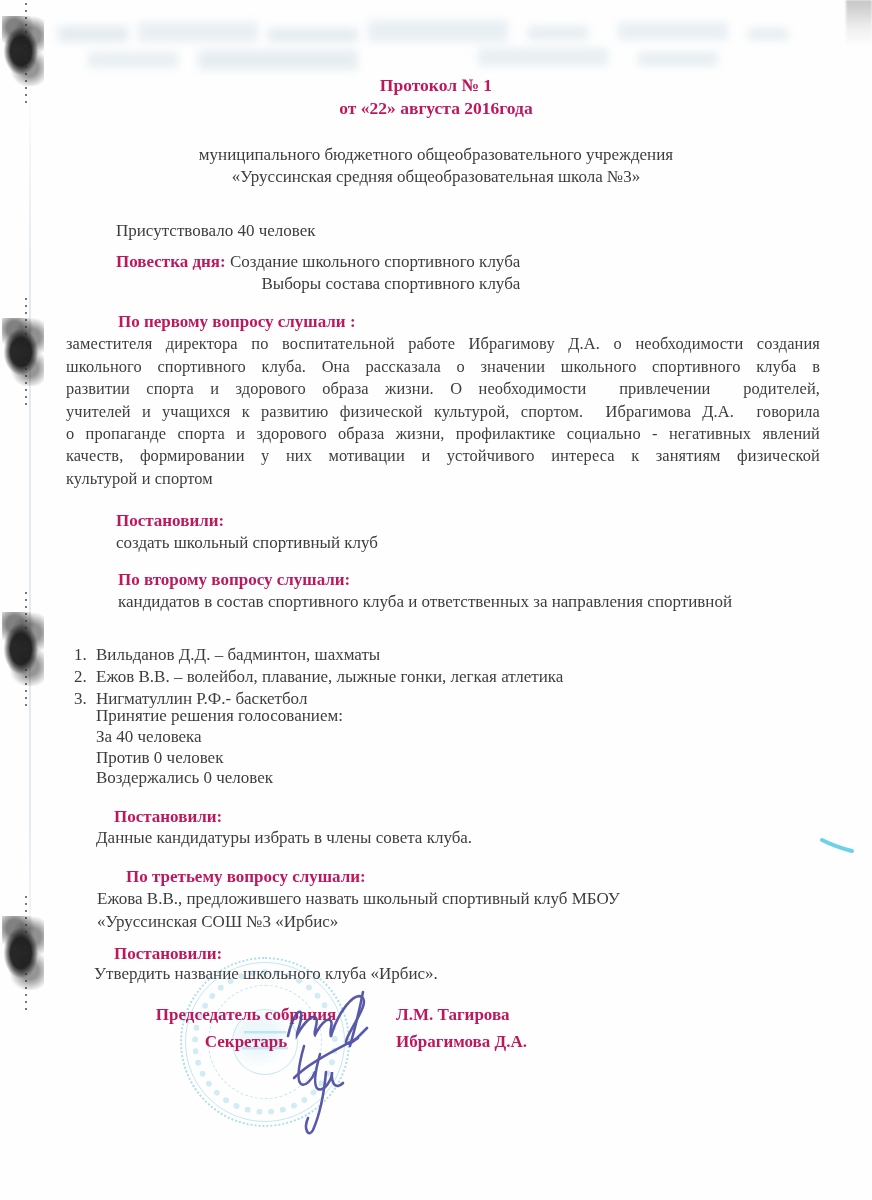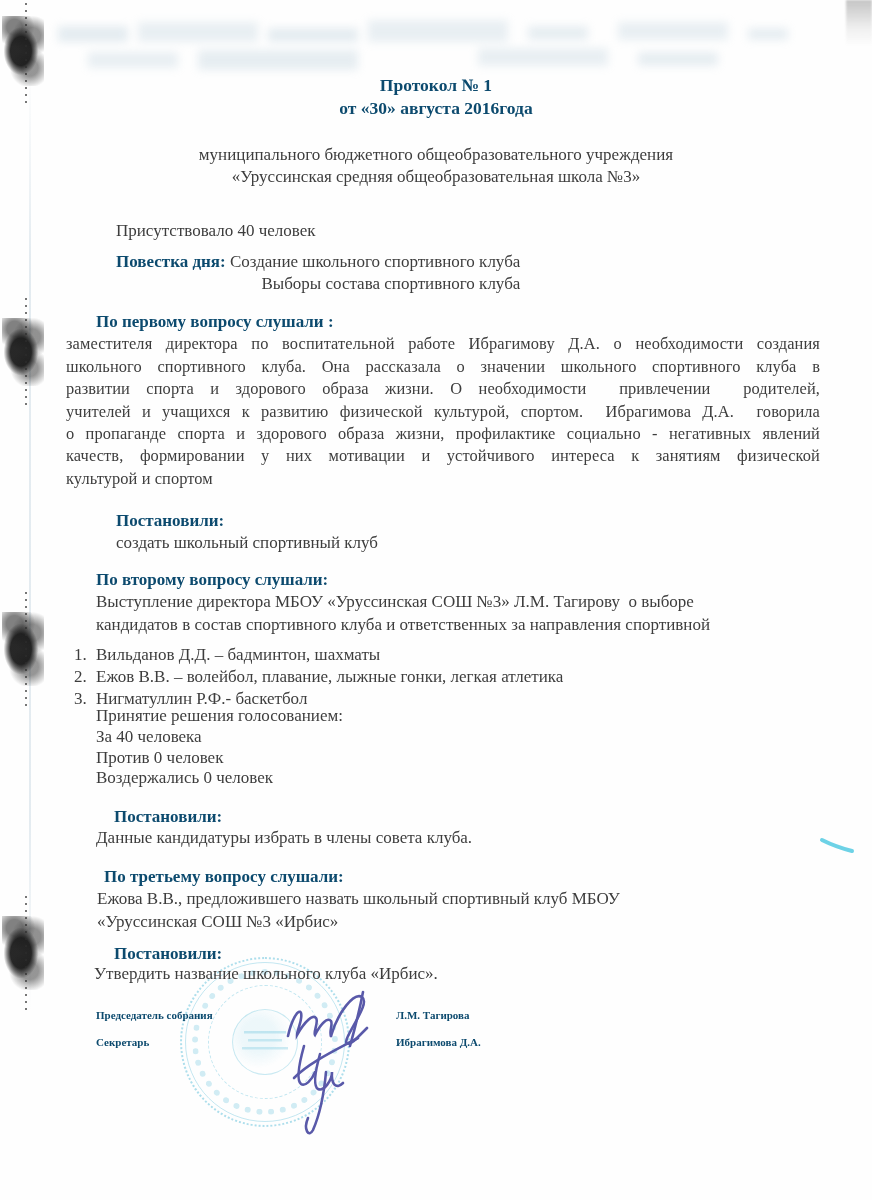--- a/index.html
+++ b/index.html
@@ -2,35 +2,35 @@
 <html><head>
 <meta charset="utf-8">
 <style>
   html,body{margin:0;padding:0;background:#d9d9d9;}
   .page{
     position:relative;width:872px;height:1200px;background:#fefefe;
     overflow:hidden;font-family:"Liberation Serif",serif;color:#3d3d3d;
     box-shadow:0 0 6px rgba(0,0,0,.3);
   }
   .abs{position:absolute;}
-  .bold{font-weight:bold;color:#0c4a6e;}
+  .bold{font-weight:bold;color:#be185d;}
   .center{left:0;width:872px;text-align:center;}
   .t17{font-size:17px;line-height:22.4px;}
   .title{font-size:17.5px;line-height:23px;}
   
   .tline{white-space:pre-wrap;}
   .q1-par{width:754px;font-size:16.4px;line-height:22.4px;letter-spacing:.1px;}
   .q1-par .tline{text-align:justify;text-align-last:justify;height:22.4px;overflow:visible;}
   .q1-par .tline:last-child{text-align-last:left;}
-  .ml50{margin-left:30px;}
+  .ml50{margin-left:52px;}
   .q3-lines .tline{margin-left:23px;}
   .voting{font-size:17px;line-height:20.8px;}
   .cand-row{display:flex;font-size:17px;line-height:22px;}
   .cand-num{width:22px;flex:0 0 22px;}
-  .sig-row{display:flex;font-size:11px;line-height:22.4px;margin-bottom:4.6px;}
+  .sig-row{display:flex;font-size:17px;line-height:22.4px;margin-bottom:4.6px;text-align:center;}
   .sig-role{width:300px;flex:0 0 300px;}
   
   .bleed{
     left:58px;top:20px;width:745px;height:58px;opacity:.5;filter:blur(4px);
     background-image:
       linear-gradient(rgba(170,195,210,.6),rgba(170,195,210,.6)),
       linear-gradient(rgba(170,195,210,.5),rgba(170,195,210,.5)),
       linear-gradient(rgba(170,195,210,.6),rgba(170,195,210,.6)),
       linear-gradient(rgba(170,195,210,.5),rgba(170,195,210,.5)),
       linear-gradient(rgba(170,195,210,.55),rgba(170,195,210,.55)),
@@ -101,21 +101,21 @@
     <div class="ring-outer"></div>
     <div class="ring-2"></div>
     <div class="ring-text"></div>
     <div class="ring-3"></div>
     <div class="ring-inner"></div>
     <div class="stamp-lines"></div>
   </div>
 
   <div class="abs center z3" style="top:74px;">
     <div class="title bold">Протокол № 1</div>
-    <div class="title bold">от «30» августа 2016года</div>
+    <div class="title bold">от «22» августа 2016года</div>
   </div>
 
   <div class="abs center t17 z3" style="top:144px;">
     <div>муниципального бюджетного общеобразовательного учреждения</div>
     <div>«Уруссинская средняя общеобразовательная школа №3»</div>
   </div>
 
   <div class="abs t17 z3" style="left:116px;top:220px;">Присутствовало 40 человек</div>
 
   <div class="abs t17 z3" style="left:116px;top:251px;text-align:right;">
@@ -137,21 +137,20 @@
   </div>
 
   <div class="abs t17 z3" style="left:116px;top:510px;">
     <div class="bold">Постановили:</div>
     <div>создать школьный спортивный клуб</div>
   </div>
 
   <div class="abs t17 z3" style="left:66px;top:569px;">
     <div class="bold ml50">По второму вопросу слушали:</div>
     <div class="ml50">
-        <div class="tline">Выступление директора МБОУ «Уруссинская СОШ №3» Л.М. Тагирову  о выборе</div>
         <div class="tline">кандидатов в состав спортивного клуба и ответственных за направления спортивной</div>
       </div>
   </div>
 
   <div class="abs z3" style="left:74px;top:644px;">
     <div class="cand-row">
       <span class="cand-num">1.</span>
       <span>Вильданов Д.Д. – бадминтон,  шахматы</span>
     </div>
     <div class="cand-row">

